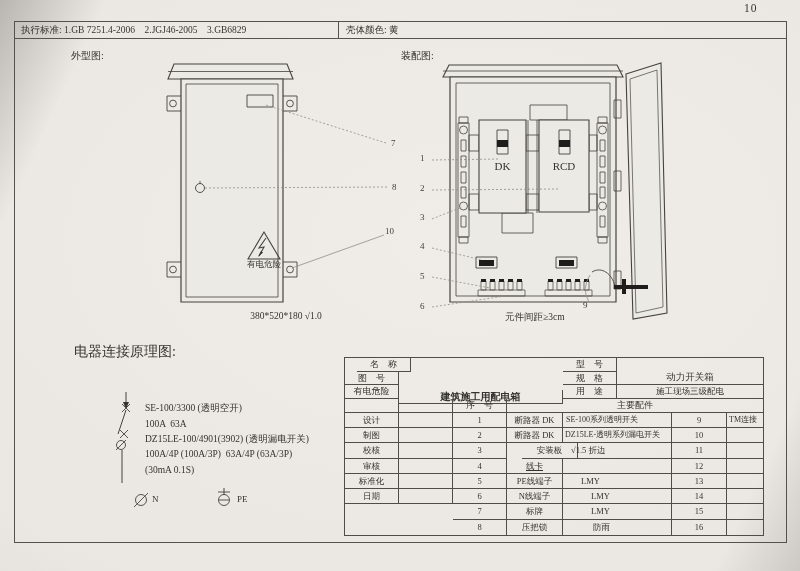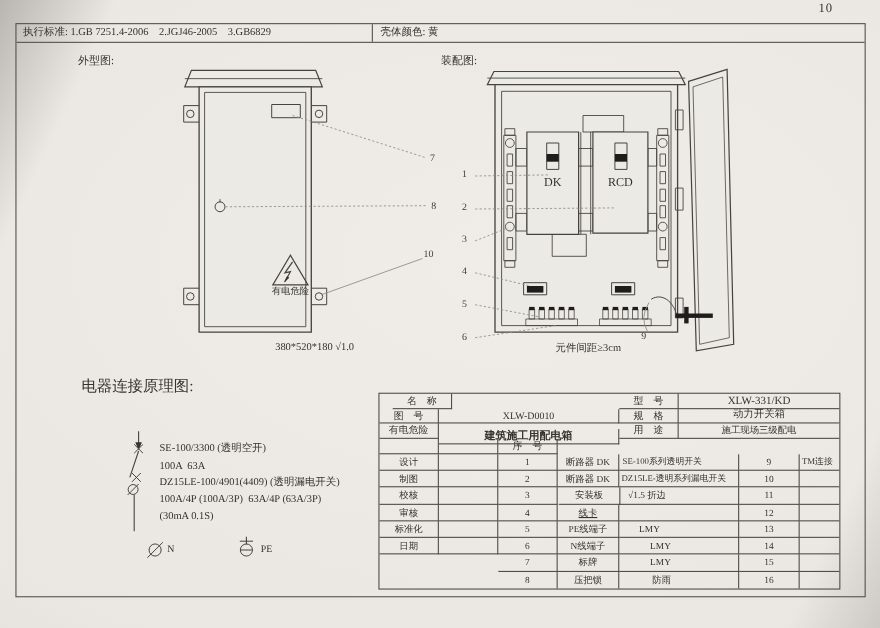--- a/index.html
+++ b/index.html
@@ -246,45 +246,44 @@
   <div class="t" style="left:539px;top:160px;width:50px;text-align:center;font-size:11px;">RCD</div>
 
   <div class="t" style="left:240px;top:260px;width:48px;text-align:center;font-size:8.5px;">有电危险</div>
 
   <div class="t" style="left:230px;top:311px;width:112px;text-align:center;font-size:9.5px;">380*520*180 √1.0</div>
   <div class="t" style="left:505px;top:312px;font-size:9.5px;">元件间距≥3cm</div>
 
   <div class="t" style="left:74px;top:344px;font-size:14px;">电器连接原理图:</div>
   <div class="t pre" style="left:145px;top:403px;font-size:9.5px;">SE-100/3300 (透明空开)</div>
   <div class="t pre" style="left:145px;top:419px;font-size:9.5px;">100A  63A</div>
-  <div class="t pre" style="left:145px;top:434px;font-size:9.5px;">DZ15LE-100/4901(4409) (透明漏电开关)</div>
+  <div class="t pre" style="left:145px;top:434px;font-size:9.5px;">DZ15LE-100/4901(3902) (透明漏电开关)</div>
   <div class="t pre" style="left:145px;top:449px;font-size:9.5px;">100A/4P (100A/3P)  63A/4P (63A/3P)</div>
   <div class="t pre" style="left:145px;top:465px;font-size:9.5px;">(30mA 0.1S)</div>
   <div class="t" style="left:152px;top:494px;font-size:9px;">N</div>
   <div class="t" style="left:237px;top:494px;font-size:9px;">PE</div>
 
   <div class="abs tbl">
 
     <div class="c bR bB lab" style="left:12px;top:0;width:54px;height:14px;">名　称</div>
     <div class="c bR bB bold" style="left:54px;top:0;width:164px;height:14px;font-size:10px;margin-top:32px;">建筑施工用配电箱</div>
     <div class="c bR bB lab" style="left:218px;top:0;width:54px;height:14px;">型　号</div>
-    <div class="c bB" style="left:272px;top:0;width:146px;height:14px;font-size:10px;">XLW-331/KD</div>
 
     <div class="c bR bB lab" style="left:0;top:14px;width:54px;height:13px;">图　号</div>
-    <div class="c bR bB" style="left:54px;top:14px;width:164px;height:13px;font-size:9px;">XLW-D0010</div>
     <div class="c bR bB lab" style="left:218px;top:14px;width:54px;height:13px;">规　格</div>
     <div class="c bB" style="left:272px;top:14px;width:146px;height:13px;font-size:9.5px;">动力开关箱</div>
 
     <div class="c bR bB lab" style="left:0;top:27px;width:54px;height:14px;">有电危险</div>
     <div class="c bR bB lab" style="left:218px;top:27px;width:54px;height:14px;">用　途</div>
     <div class="c bB" style="left:272px;top:27px;width:146px;height:14px;font-size:8.5px;">施工现场三级配电</div>
 
     <div class="c bR bB" style="left:0;top:41px;width:54px;height:14px;"></div>
     <div class="c bR bB" style="left:54px;top:41px;width:54px;height:14px;"></div>
     <div class="c bR bB lab" style="left:108px;top:41px;width:54px;height:14px;">序　号</div>
+    <div class="c bB lab" style="left:162px;top:41px;width:256px;height:14px;">主要配件</div>
 
     <div class="c bR bB" style="left:0;top:55px;width:54px;height:15px;">设计</div>
     <div class="c bR bB" style="left:54px;top:55px;width:54px;height:15px;"></div>
     <div class="c bR bB" style="left:0;top:70px;width:54px;height:15px;">制图</div>
     <div class="c bR bB" style="left:54px;top:70px;width:54px;height:15px;"></div>
     <div class="c bR bB" style="left:0;top:85px;width:54px;height:16px;">校核</div>
     <div class="c bR bB" style="left:54px;top:85px;width:54px;height:16px;"></div>
     <div class="c bR bB" style="left:0;top:101px;width:54px;height:15px;">审核</div>
     <div class="c bR bB" style="left:54px;top:101px;width:54px;height:15px;"></div>
     <div class="c bR bB" style="left:0;top:116px;width:54px;height:15px;">标准化</div>
@@ -298,21 +297,21 @@
     <div class="c bR bB" style="left:327px;top:55px;width:55px;height:15px;">9</div>
     <div class="c bB left" style="left:382px;top:55px;width:36px;height:15px;padding-left:2px;font-size:8px;">TM连接</div>
 
     <div class="c bR bB" style="left:108px;top:70px;width:54px;height:15px;">2</div>
     <div class="c bR bB" style="left:162px;top:70px;width:56px;height:15px;">断路器 DK</div>
     <div class="c bR bB left" style="left:218px;top:70px;width:109px;height:15px;padding-left:2px;font-size:8px;">DZ15LE-透明系列漏电开关</div>
     <div class="c bR bB" style="left:327px;top:70px;width:55px;height:15px;">10</div>
     <div class="c bB" style="left:382px;top:70px;width:36px;height:15px;"></div>
 
     <div class="c bR bB" style="left:108px;top:85px;width:54px;height:16px;">3</div>
-    <div class="c bR bB" style="left:163px;top:85px;width:56px;height:16px;">安装板</div>
+    <div class="c bR bB" style="left:177px;top:85px;width:56px;height:16px;">安装板</div>
     <div class="c bR bB left" style="left:218px;top:85px;width:109px;height:16px;padding-left:8px;">√1.5 折边</div>
     <div class="c bR bB" style="left:327px;top:85px;width:55px;height:16px;">11</div>
     <div class="c bB" style="left:382px;top:85px;width:36px;height:16px;"></div>
 
     <div class="c bR bB" style="left:108px;top:101px;width:54px;height:15px;">4</div>
     <div class="c bR bB" style="left:162px;top:101px;width:56px;height:15px;text-decoration:underline;">线卡</div>
     <div class="c bR bB" style="left:218px;top:101px;width:109px;height:15px;"></div>
     <div class="c bR bB" style="left:327px;top:101px;width:55px;height:15px;">12</div>
     <div class="c bB" style="left:382px;top:101px;width:36px;height:15px;"></div>
 

